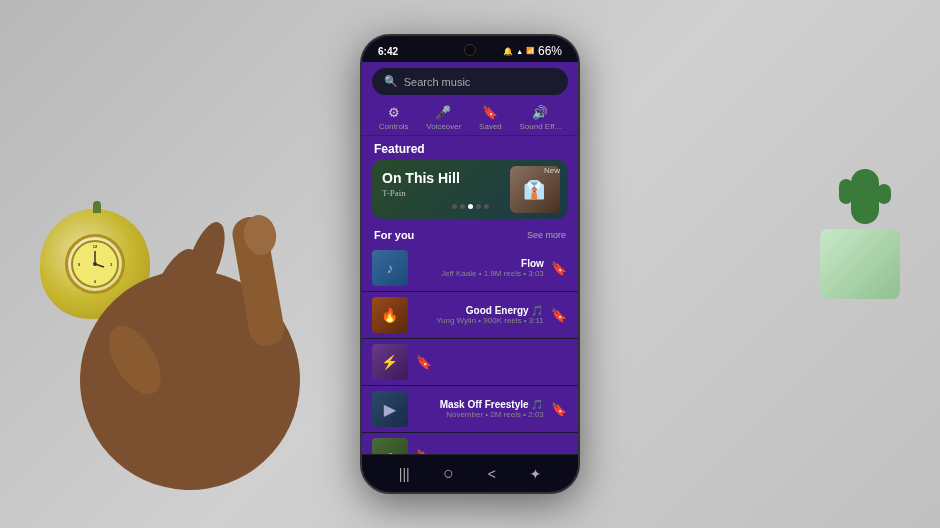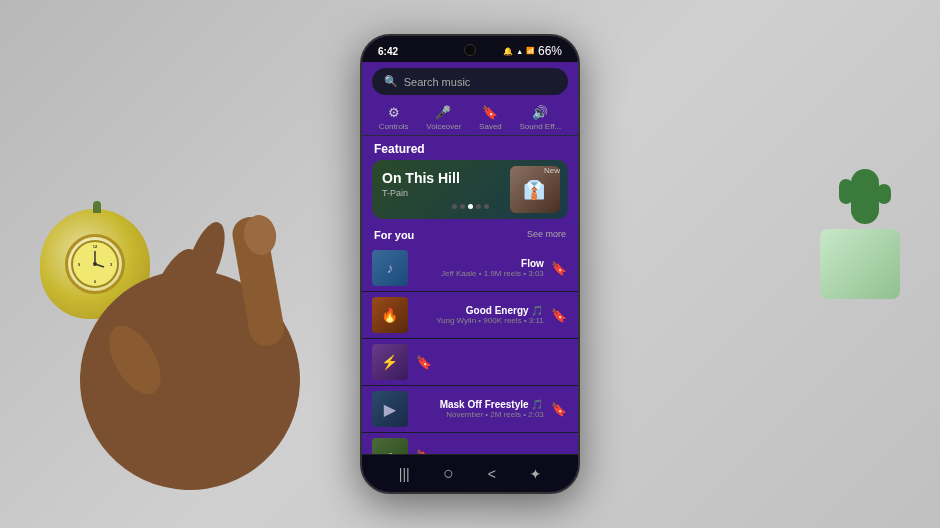--- a/index.html
+++ b/index.html
@@ -162,40 +162,41 @@
     }
     .featured-title {
       color: #fff;
       font-size: 14px;
       font-weight: bold;
     }
     .featured-artist {
       color: #bbb;
       font-size: 9px;
       margin-top: 2px;
+      font-family: Liberation Serif, serif;
     }
     .featured-dots {
       display: flex;
       justify-content: center;
       gap: 3px;
       margin-top: 6px;
     }
     .dot {
       width: 5px;
       height: 5px;
       border-radius: 50%;
       background: #555;
     }
     .dot.active { background: #fff; }
 
     
     .for-you-header {
       display: flex;
       justify-content: space-between;
-      align-items: flex-start;
+      align-items: center;
       padding: 4px 12px;
     }
     .for-you-title { color: #fff; font-size: 11px; font-weight: bold; }
     .see-more { color: #aaa; font-size: 9px; cursor: pointer; margin-left: 34px; }
 
     
     .music-list { overflow: hidden; flex: 1; }
     .music-item {
       display: flex;
       align-items: center;

